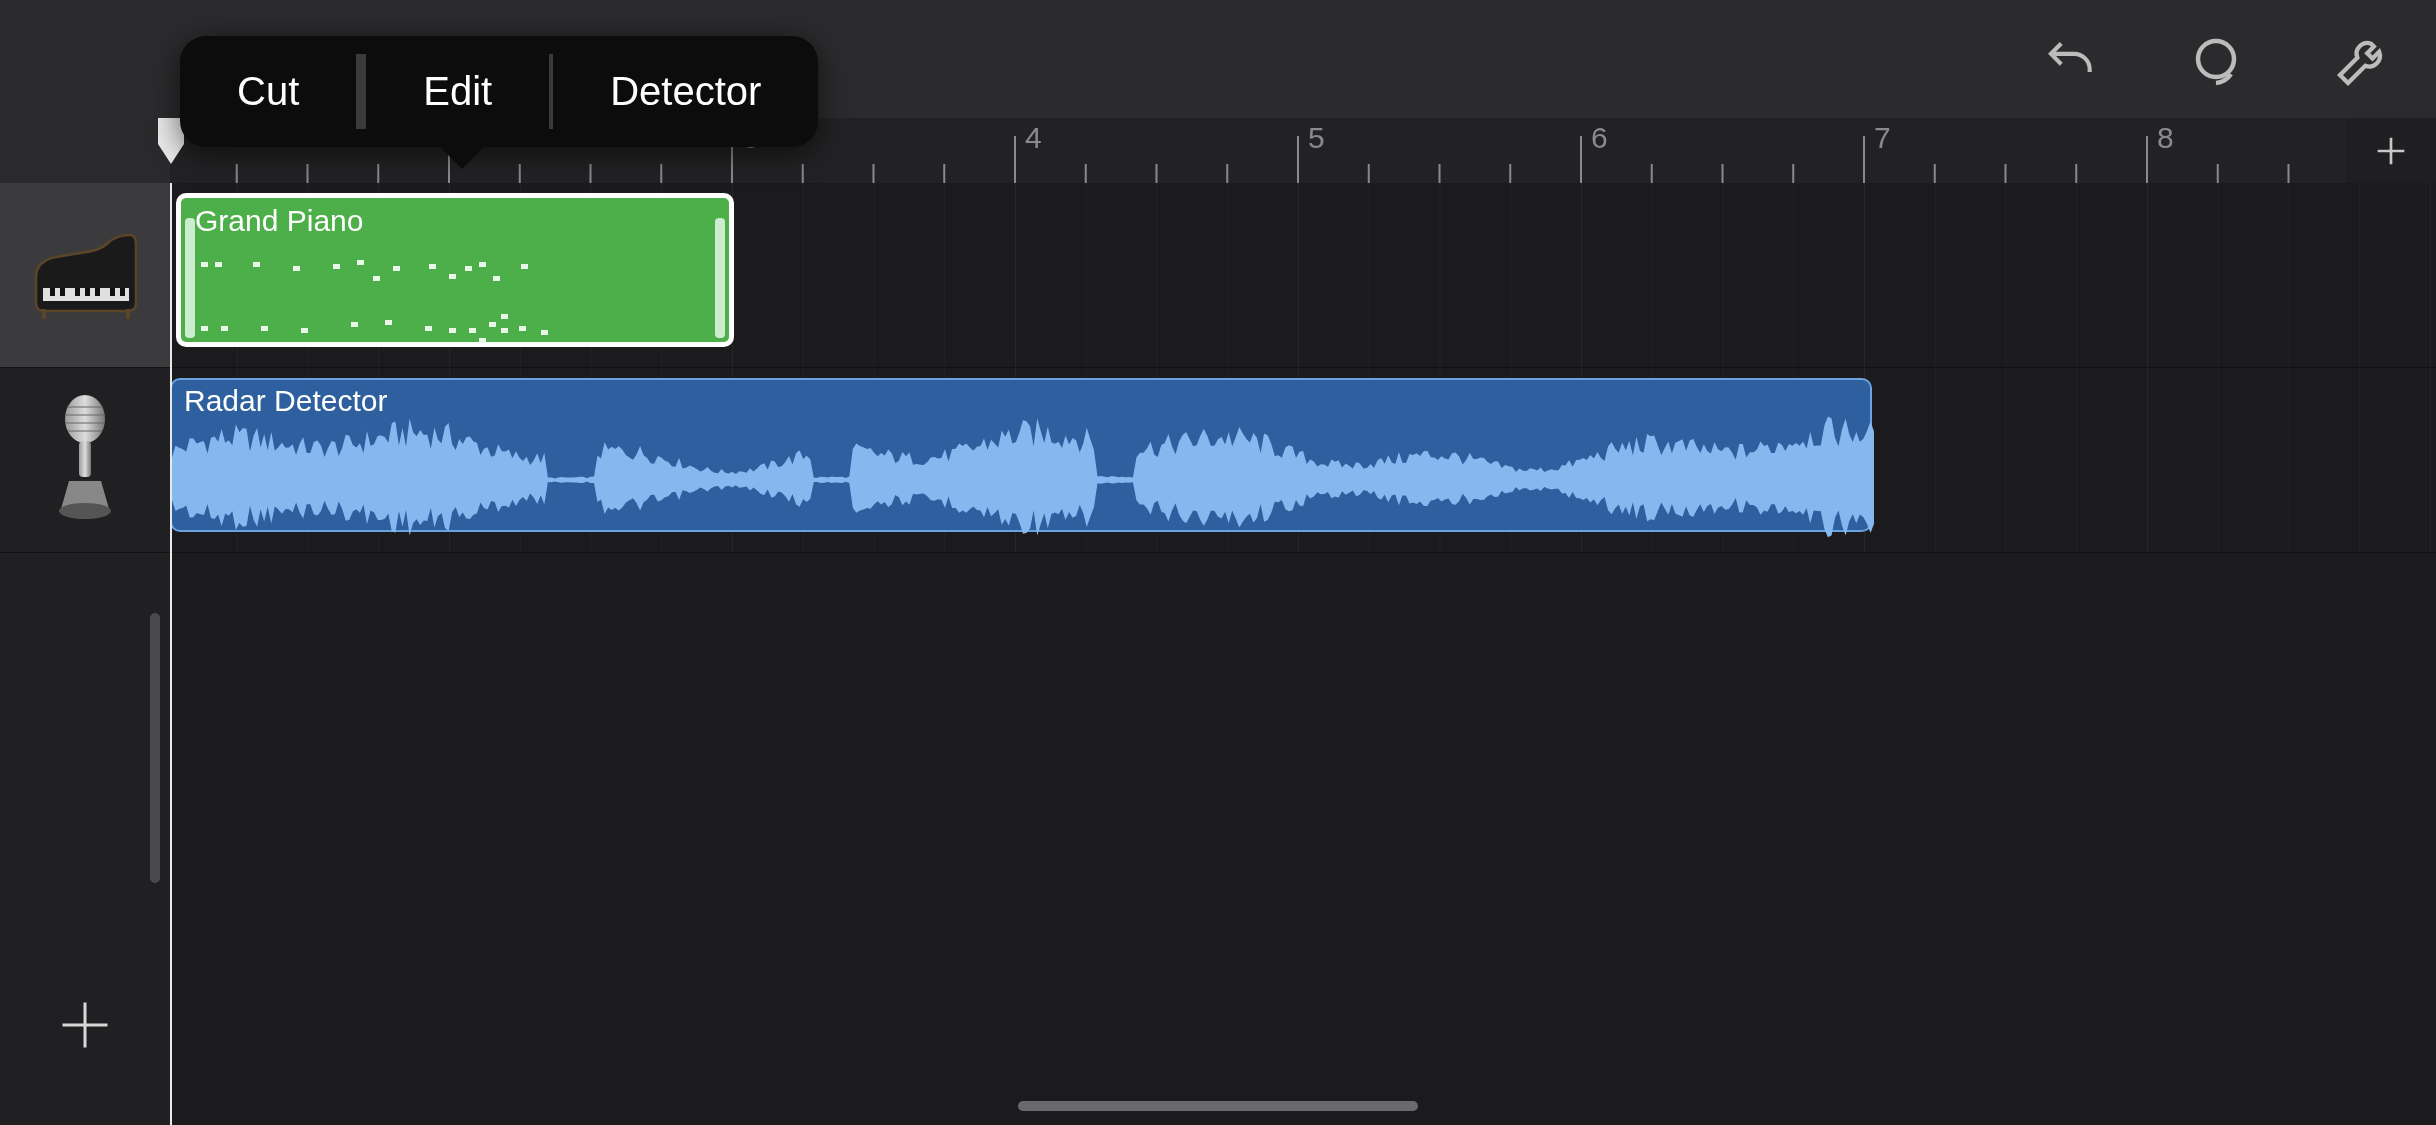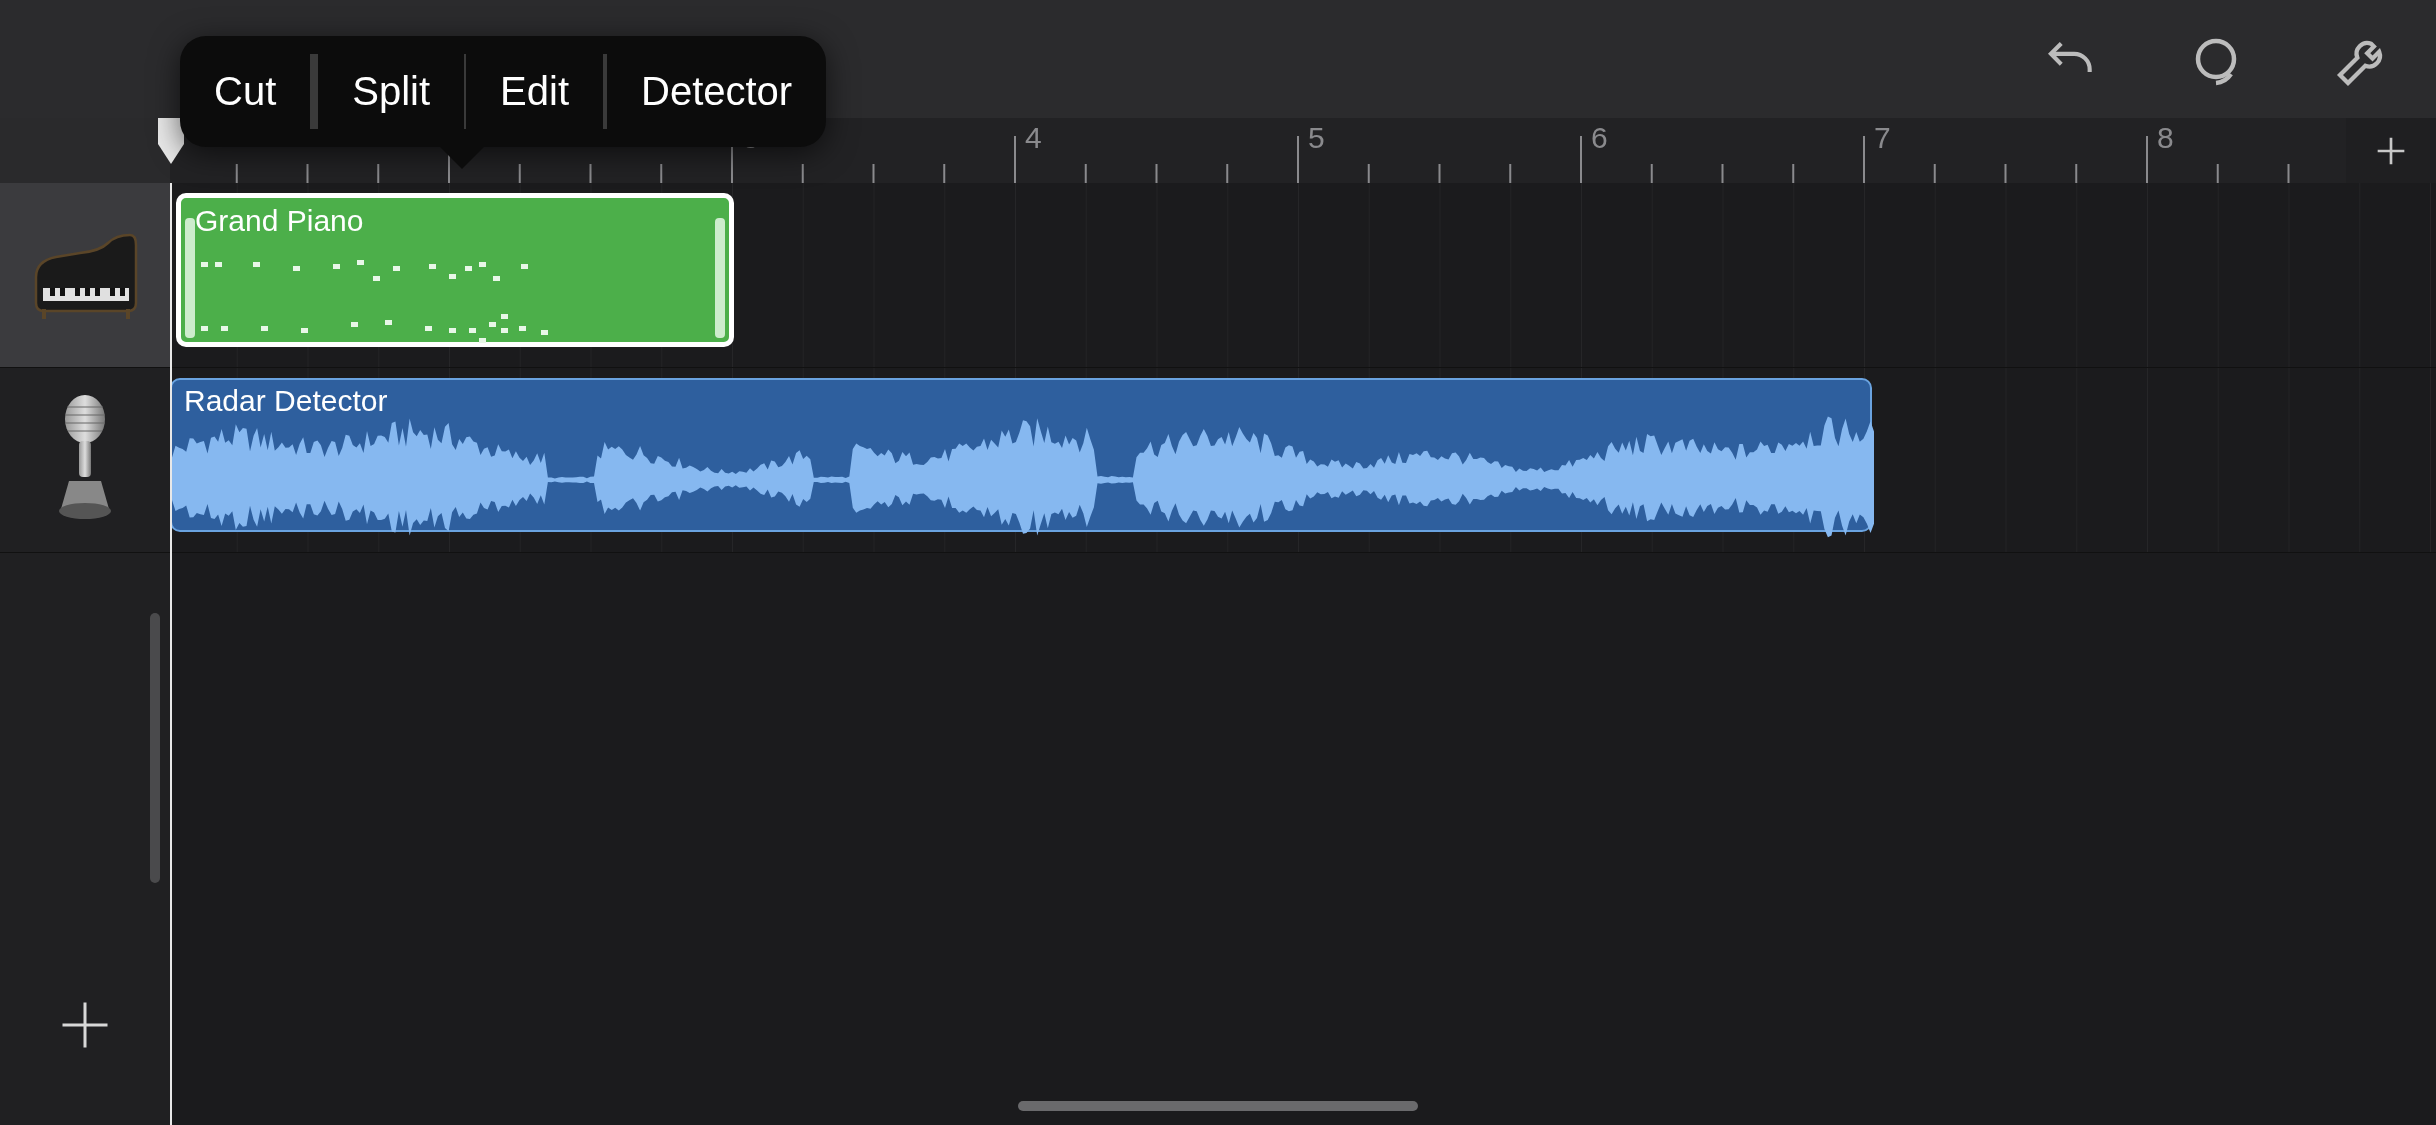--- a/index.html
+++ b/index.html
@@ -46,21 +46,21 @@
   .region-title{position:absolute;top:6px;left:14px;font-size:30px;color:#fff;font-weight:400}
   .midi-notes rect{fill:#e8f7e8}
 
   .region-audio{background:#2e5f9e;border:2px solid #6aa3e0}
   .region-audio .region-title{color:#ffffff;left:12px;top:4px}
   .wave-svg path{fill:#86b8f0}
   .wave-center{stroke:#8dbdee;stroke-width:1}
 
   
   .ctx-menu{position:absolute;top:36px;left:180px;height:111px;display:flex;background:#0c0c0c;border-radius:26px;z-index:200;box-shadow:0 6px 30px rgba(0,0,0,.6)}
-  .ctx-item{padding:0 34px;display:flex;align-items:center;font-size:40px;color:#fff;white-space:nowrap}
+  .ctx-item{padding:0 57px;display:flex;align-items:center;font-size:40px;color:#fff;white-space:nowrap}
   .ctx-sep{width:2px;background:#3a3a3a;margin:18px 0}
   .ctx-pointer{position:absolute;left:260px;top:100%;width:0;height:0;border-left:22px solid transparent;border-right:22px solid transparent;border-top:22px solid #0c0c0c}
 
   
   .home-ind{position:absolute;bottom:14px;left:50%;transform:translateX(-50%);width:400px;height:10px;background:#6a6a6c;border-radius:6px}
 </style>
 </head>
 <body>
 
 <div class="toolbar">
@@ -252,21 +252,20 @@
     </div>
   </div>
 </div>
 
 <div class="ctx-menu">
   <div class="ctx-item">Cut</div>
     <div class="ctx-sep"></div>
     <div class="ctx-sep"></div>
     <div class="ctx-sep"></div>
     <div class="ctx-sep"></div>
-  <div class="ctx-item">Split</div>
     <div class="ctx-sep"></div>
   <div class="ctx-item">Edit</div>
     <div class="ctx-sep"></div>
     <div class="ctx-sep"></div>
   <div class="ctx-item">Detector</div>
   <div class="ctx-pointer"></div>
 </div>
 
 <div class="home-ind"></div>
 

